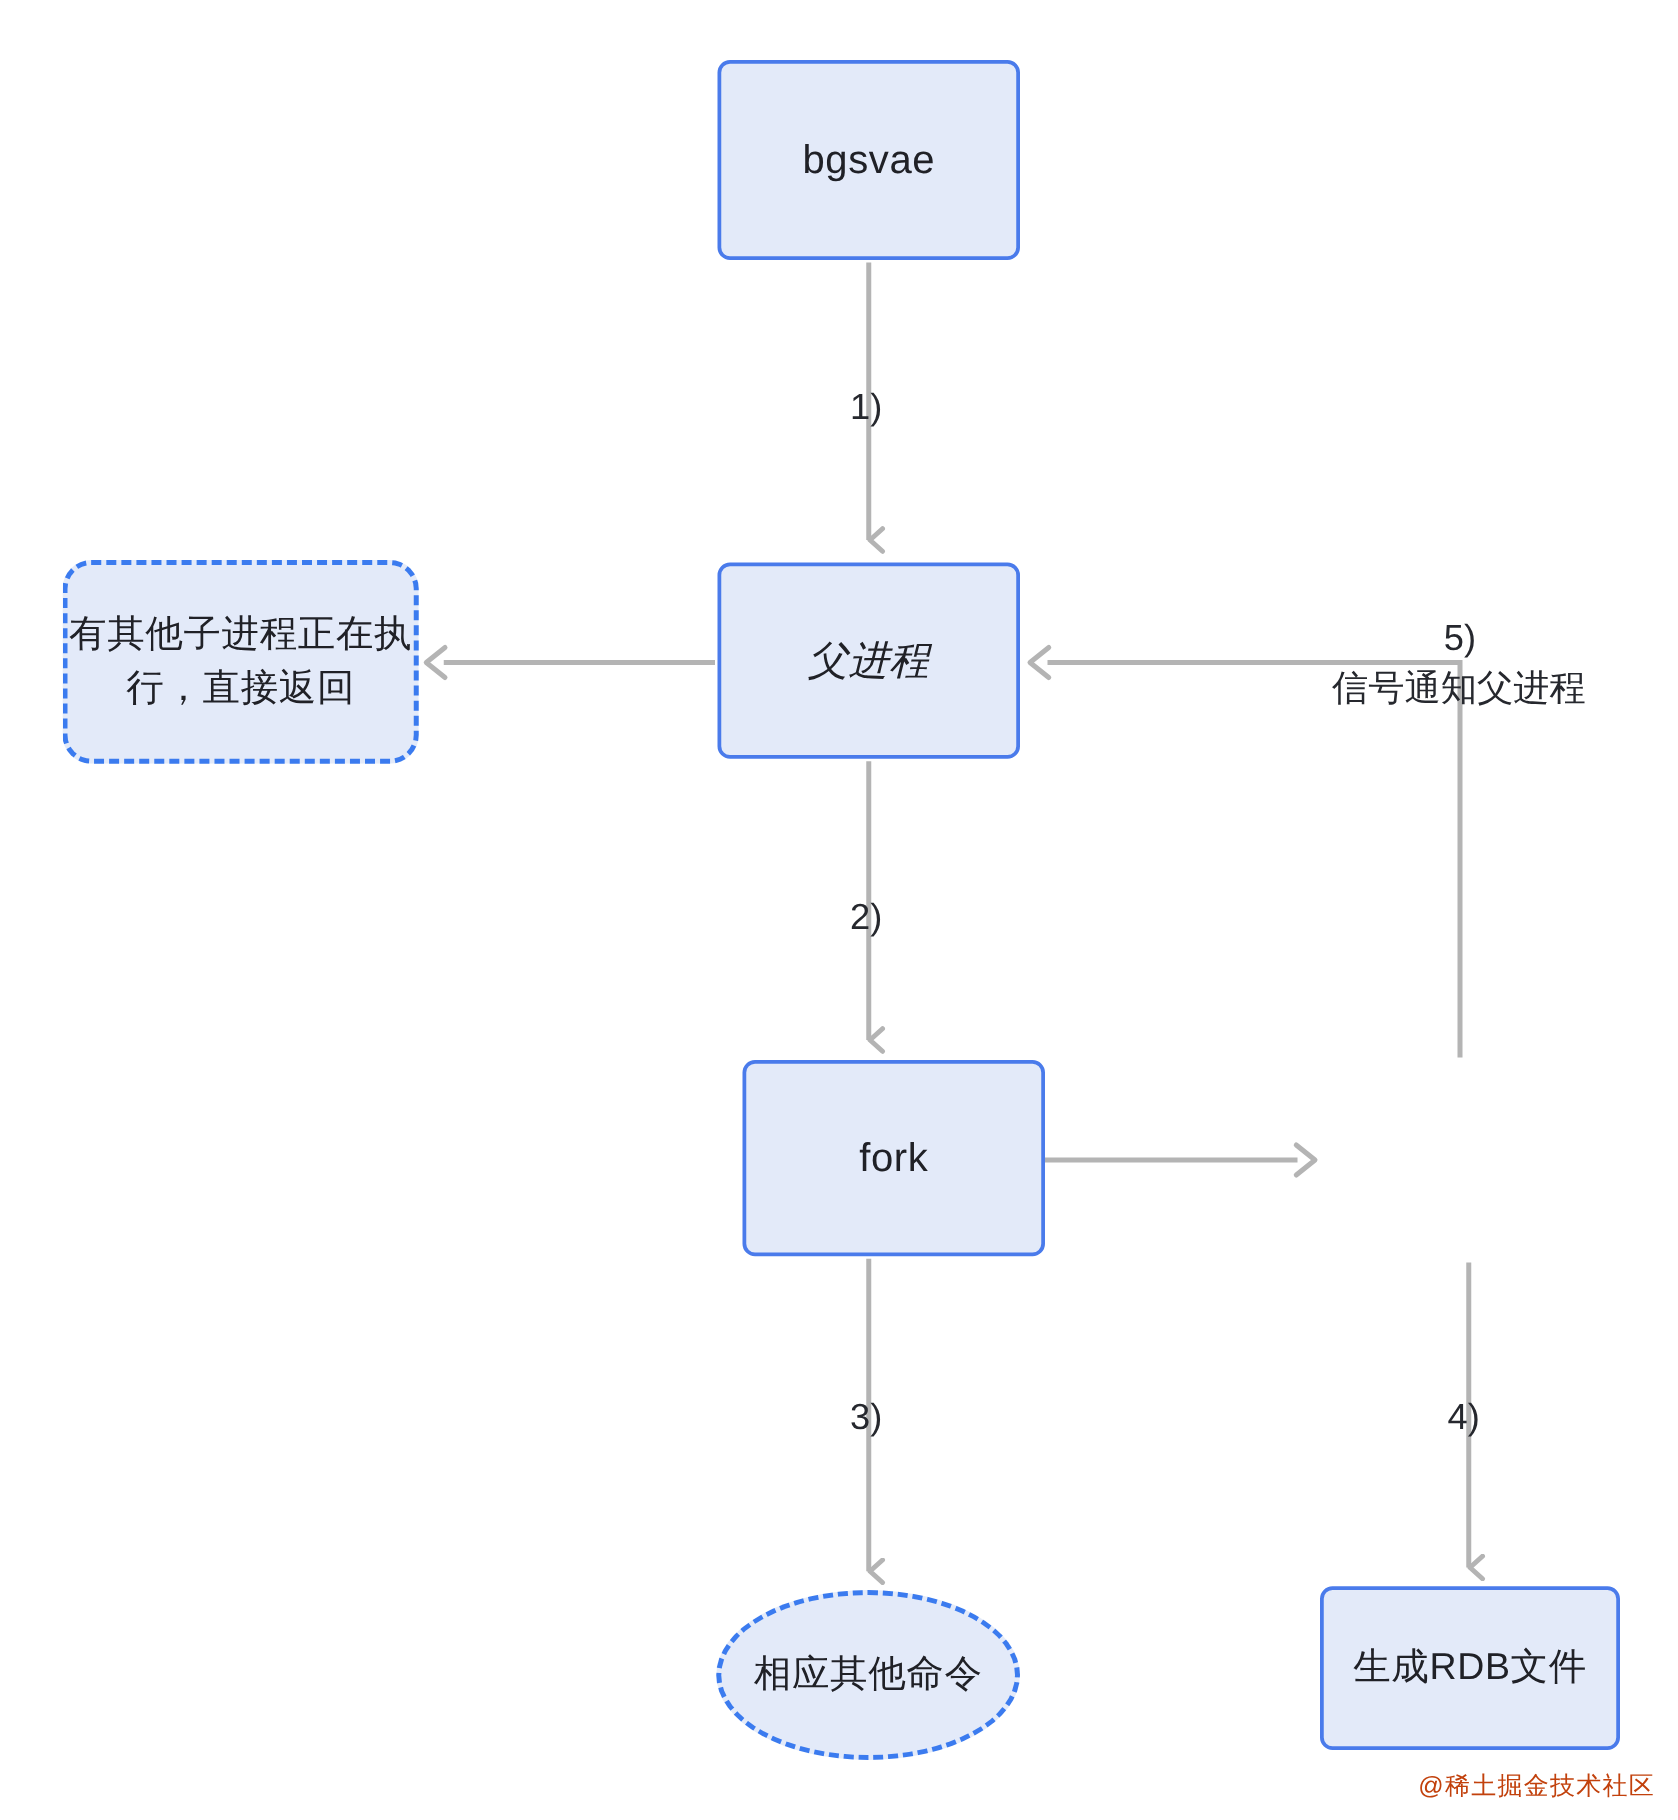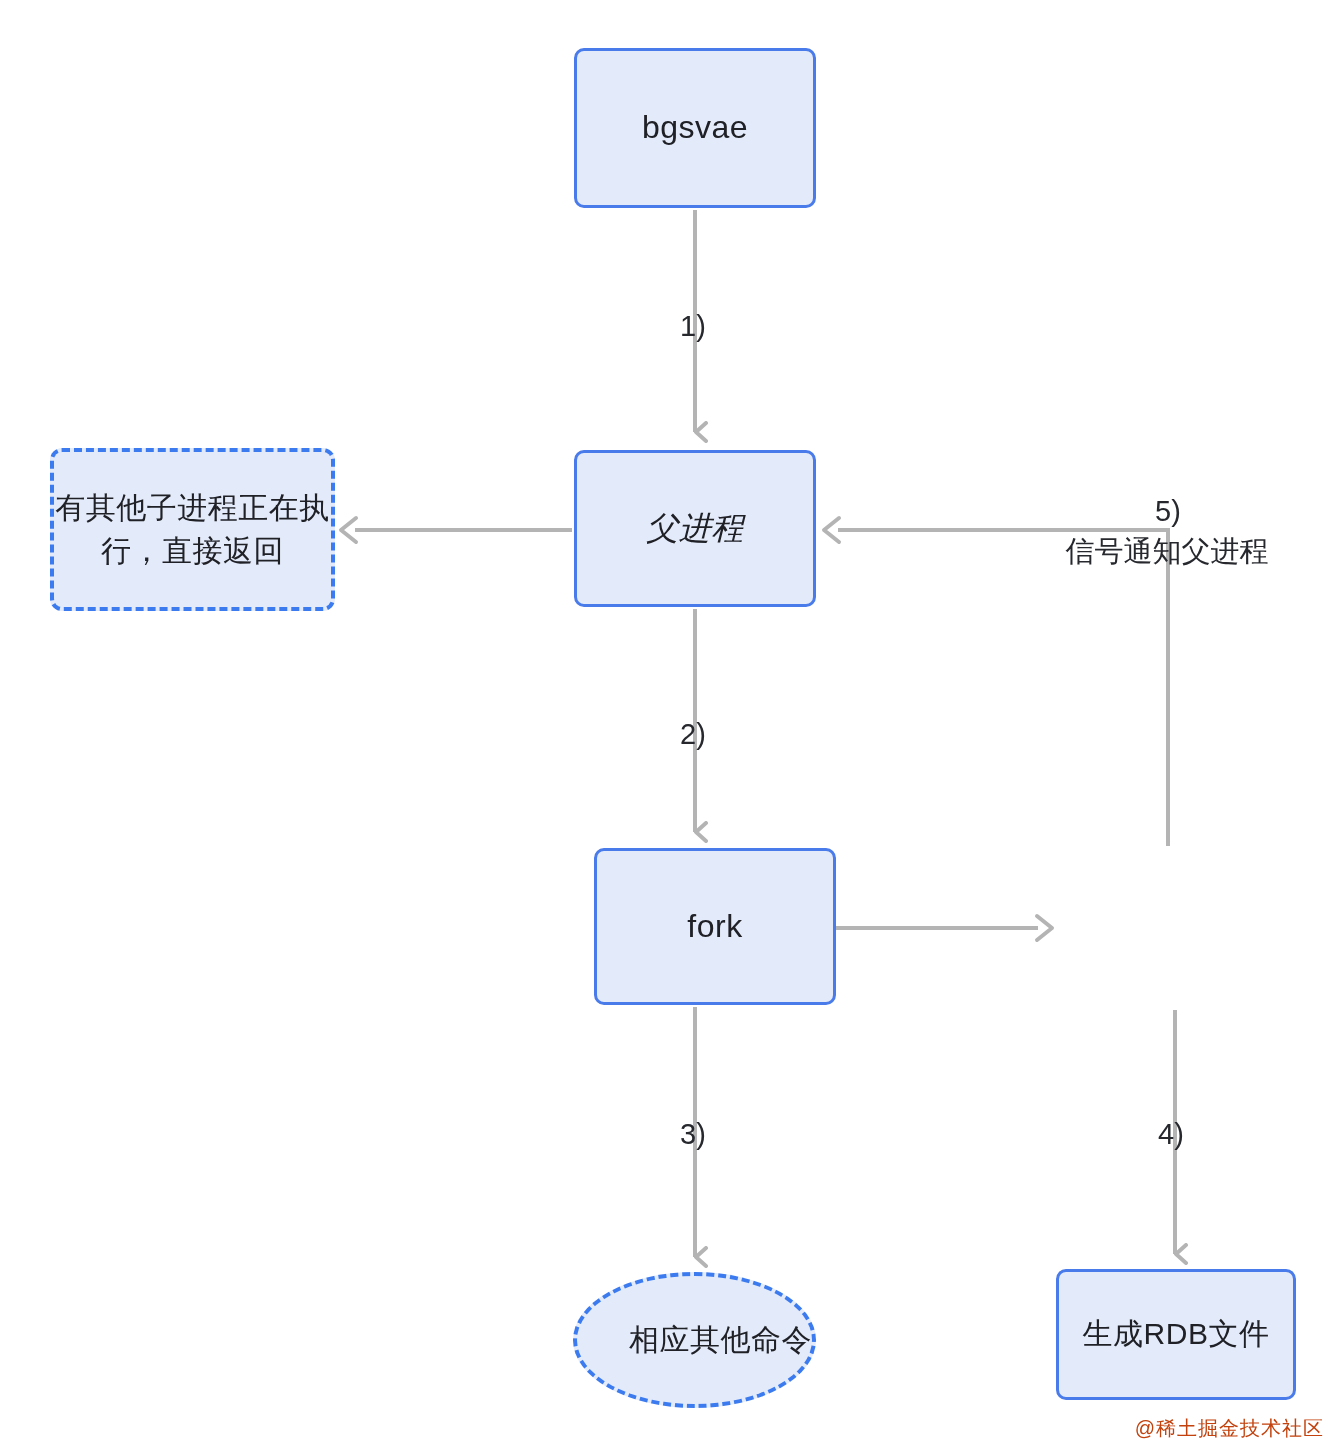--- a/index.html
+++ b/index.html
@@ -37,21 +37,21 @@
     background: #e3eaf9;
     z-index: 2;
   }
   .node-solid {
     border: 3px solid #4a7beb;
     border-radius: 10px;
     text-align: center;
   }
   .node-dashed-rect {
     border: 4px dashed #3b7bef;
-    border-radius: 12px;
+    border-radius: 23px;
   }
   .node-ellipse {
     border: 4px dashed #3b7bef;
     border-radius: 50%;
     background: #e3eaf9;
   }
   .node-label {
     display: block;
     line-height: 1.42;
     letter-spacing: 0.5px;
@@ -135,21 +135,21 @@
   <div class="node node-dashed-rect" style="left:50px; top:448px; width:285px; height:163px;">
     <span class="node-label fs-30">有其他子进程正在执
 行，直接返回</span>
   </div>
 
   <div class="node node-solid" style="left:574px; top:848px; width:242px; height:157px;margin-left:20px;">
     <span class="node-label fs-32">fork</span>
   </div>
 
 
-  <div class="node node-ellipse" style="left:573px; top:1272px; width:243px; height:136px;justify-content:flex-end;">
+  <div class="node node-ellipse" style="left:573px; top:1272px; width:243px; height:136px;">
     <span class="node-label fs-30">相应其他命令</span>
   </div>
 
   <div class="node node-solid" style="left:1056px; top:1269px; width:240px; height:131px;">
     <span class="node-label fs-30">生成RDB文件</span>
   </div>
 
   <div class="edge-label" style="left:680px; top:305px;">1)</div>
 
   <div class="edge-label" style="left:680px; top:713px;">2)</div>

